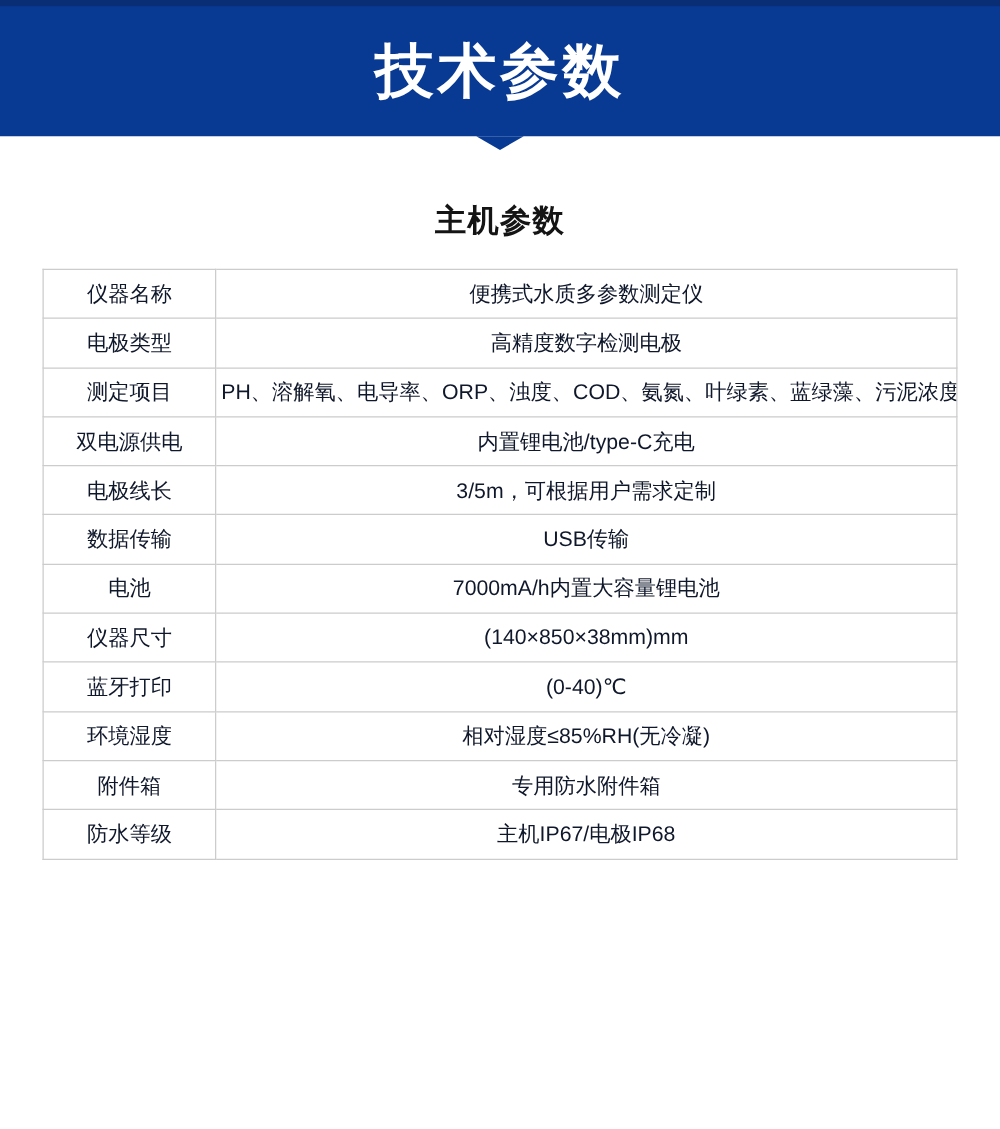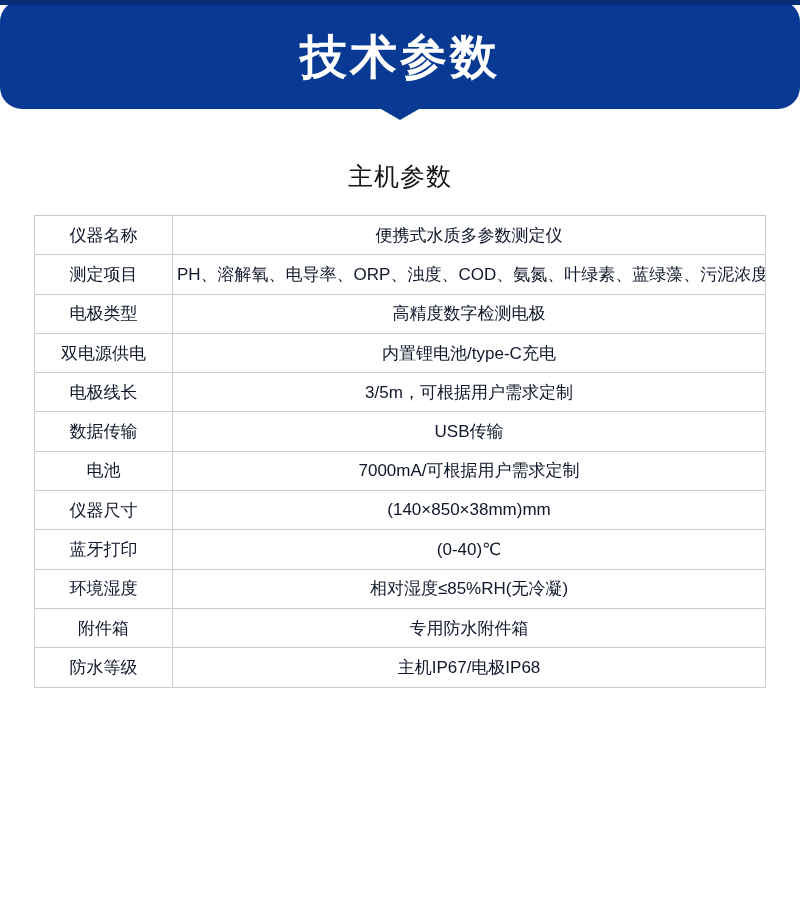--- a/index.html
+++ b/index.html
@@ -18,21 +18,20 @@
   }
   
   .banner {
     position: relative;
     width: 100%;
     height: 109px;
     background: #083a94;
     display: flex;
     align-items: center;
     justify-content: center;
-    border-radius: 22px;
   }
   .banner-topstrip {
     position: absolute;
     top: 0; left: 0;
     width: 100%;
     height: 5px;
     background: #092e75;
   }
   .banner-title {
     color: #ffffff;
@@ -49,21 +48,21 @@
     width: 0; height: 0;
     border-left: 19px solid transparent;
     border-right: 19px solid transparent;
     border-top: 11px solid #083a94;
   }
   
   .section-title {
     text-align: center;
     font-size: 25px;
     color: #141414;
-    font-weight: 400;
+    font-weight: 700;
     margin: 0;
     padding-top: 51px;   
     padding-bottom: 22px;
     letter-spacing: 1px;
   }
   
   table.spec {
     width: 732px;
     margin: 0 auto;
     border-collapse: collapse;
@@ -97,48 +96,48 @@
 
   <table class="spec">
     <tbody>
     <tr>
       <td class="label-cell">仪器名称</td>
       <td class="value-cell">便携式水质多参数测定仪</td>
     </tr>
 
 
     <tr>
-      <td class="label-cell">测定项目</td>
-      <td class="value-cell">PH、溶解氧、电导率、ORP、浊度、COD、氨氮、叶绿素、蓝绿藻、污泥浓度</td>
+      <td class="label-cell">电极类型</td>
+      <td class="value-cell">高精度数字检测电极</td>
     </tr>
 
     <tr>
-      <td class="label-cell">电极类型</td>
-      <td class="value-cell">高精度数字检测电极</td>
+      <td class="label-cell">测定项目</td>
+      <td class="value-cell">PH、溶解氧、电导率、ORP、浊度、COD、氨氮、叶绿素、蓝绿藻、污泥浓度</td>
     </tr>
 
 
     <tr>
       <td class="label-cell">双电源供电</td>
       <td class="value-cell">内置锂电池/type-C充电</td>
     </tr>
 
     <tr>
       <td class="label-cell">电极线长</td>
       <td class="value-cell">3/5m，可根据用户需求定制</td>
     </tr>
 
     <tr>
       <td class="label-cell">数据传输</td>
       <td class="value-cell">USB传输</td>
     </tr>
 
     <tr>
       <td class="label-cell">电池</td>
-      <td class="value-cell">7000mA/可根据用户需求定制</td>
+      <td class="value-cell">7000mA/h内置大容量锂电池</td>
     </tr>
 
 
 
     <tr>
       <td class="label-cell">仪器尺寸</td>
       <td class="value-cell">(140×850×38mm)mm</td>
     </tr>
 
 

